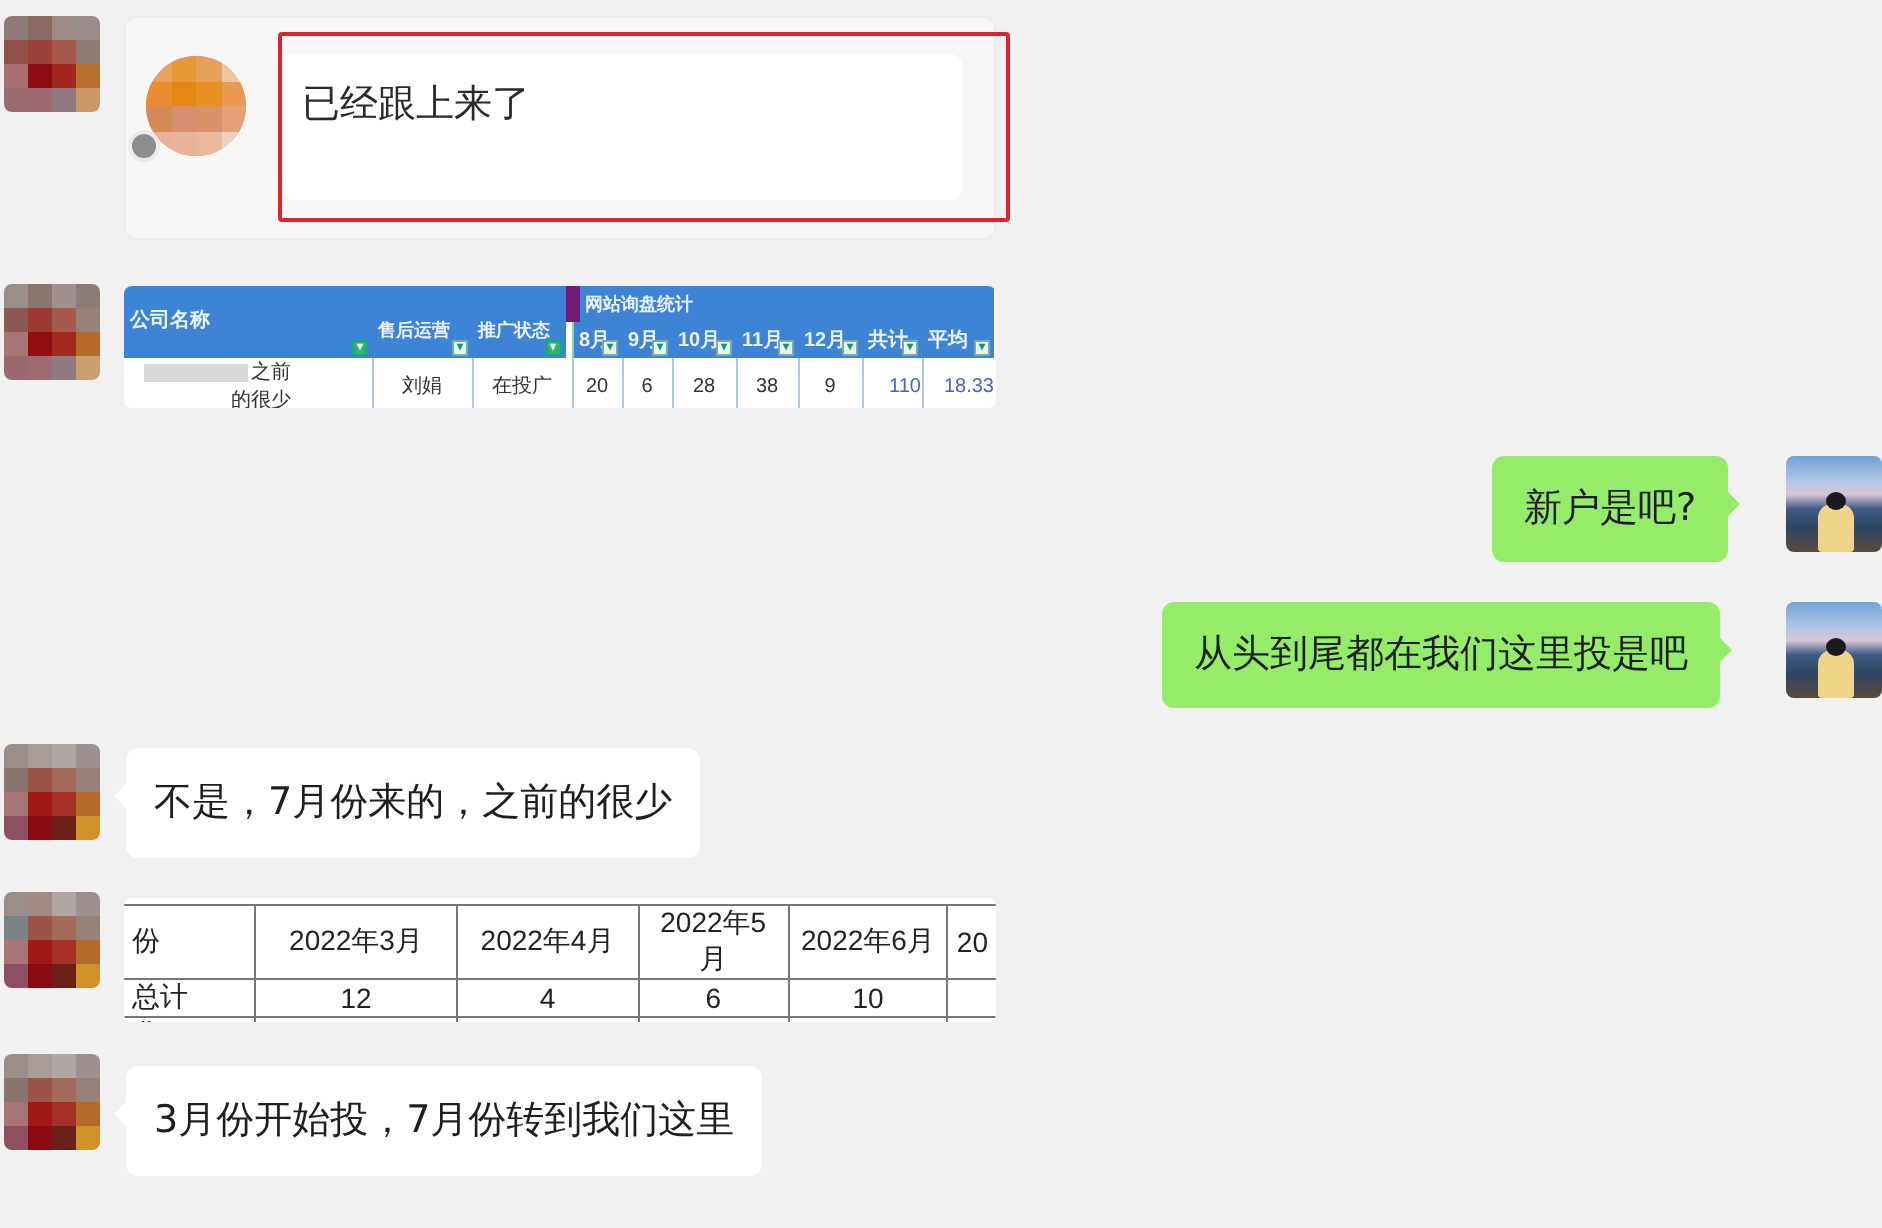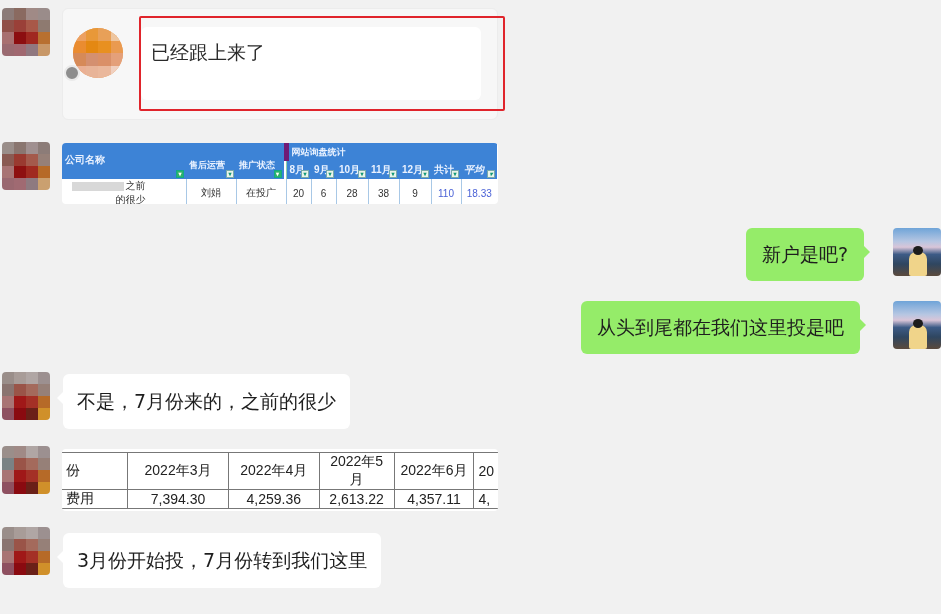--- a/index.html
+++ b/index.html
@@ -80,21 +80,21 @@
     table { border-collapse: collapse; font-family: "Liberation Sans", sans-serif; }
     .t1 { width: 435px; font-size: 10px; }
     .t1 th {
       background: #3d83d6; color: #eaf2ff; font-weight: bold; text-align: left; position: relative;
       font-size: 10px; padding: 0 3px;
     }
     .t1 td {
       height: 13px; text-align: center; color: #333; border-left: 1px solid #a8c8e6;
       border-bottom: 1px solid #8fd1a8; font-size: 10px;
     }
-    .t1 td.blue { color: #4a61d6; }
+    .t1 td.blue { color: #4a61d6; text-align: right; }
     .filter-btn {
       position: absolute; right: 2px; bottom: 1px; width: 8px; height: 8px; background: #eaf4ea;
       border: 1px solid #7aa; font-size: 6px; line-height: 6px; text-align: center; color: #197;
     }
     .filter-btn.green { background: #2db36b; color: #fff; border-color: #1a8; }
     .t2 { font-size: 14px; width: 436px; }
     .t2 td {
       border: 1px solid #777; height: 17px; text-align: center; color: #222; padding: 0 4px;
       font-family: "Liberation Sans", sans-serif;
     }
@@ -179,32 +179,32 @@
         <span class="filter-btn green">▾</span>
       </th>
       <th rowspan="2" style="width:50px; font-size:9px; padding-top:8px;">
         <span>售后运营</span>
         <span class="filter-btn">▾</span>
       </th>
       <th rowspan="2" style="width:50px; font-size:9px; padding-top:8px;">
         <span>推广状态</span>
         <span class="filter-btn green">▾</span>
       </th>
-      <th colspan="7" style="font-size:9px; border-left:5px solid #701a75;">
+      <th colspan="7" style="font-size:9px; border-left:7px solid #701a75;">
         <span>网站询盘统计</span>
       </th>
     </tr>
     <tr style="height:18px;">
       <th style="width:25px; border-left:1px solid #8fd1a8;"><span>8月</span><span class="filter-btn">▾</span></th>
       <th style="width:25px;"><span>9月</span><span class="filter-btn">▾</span></th>
       <th style="width:32px;"><span>10月</span><span class="filter-btn">▾</span></th>
       <th style="width:31px;"><span>11月</span><span class="filter-btn">▾</span></th>
       <th style="width:32px;"><span>12月</span><span class="filter-btn">▾</span></th>
       <th style="width:30px;"><span>共计</span><span class="filter-btn">▾</span></th>
-      <th style="width:36px;font-style:italic;"><span>平均</span><span class="filter-btn">▾</span></th>
+      <th style="width:36px;"><span>平均</span><span class="filter-btn">▾</span></th>
     </tr>
     <tr>
       <td style="text-align:right; padding-right:40px; border-left:none;">
         <span style="display:inline-block; width:52px; height:9px; background:#d8d8d8; vertical-align:middle; margin-right:2px;"></span><span>之前的很少</span>
       </td>
       <td>刘娟</td>
       <td>在投广</td>
       <td>20</td>
       <td>6</td>
       <td>28</td>
@@ -283,20 +283,28 @@
     <tbody>
         <tr>
       <td class="lbl">份</td>
       <td style="width:101px;">2022年3月</td>
       <td style="width:91px;">2022年4月</td>
       <td style="width:75px;">2022年5月</td>
       <td style="width:80px;">2022年6月</td>
       <td style="width:24px; text-align:left; border-right:none;">20</td>
     </tr>
     <tr>
+      <td class="lbl">总计</td>
+      <td>12</td>
+      <td>4</td>
+      <td>6</td>
+      <td>10</td>
+      <td style="border-right:none;"></td>
+    </tr>
+    <tr>
       <td class="lbl">费用</td>
       <td>7,394.30</td>
       <td>4,259.36</td>
       <td>2,613.22</td>
       <td>4,357.11</td>
       <td style="text-align:left; border-right:none;">4,</td>
     </tr>
   </tbody>
     </table>
 </div>

